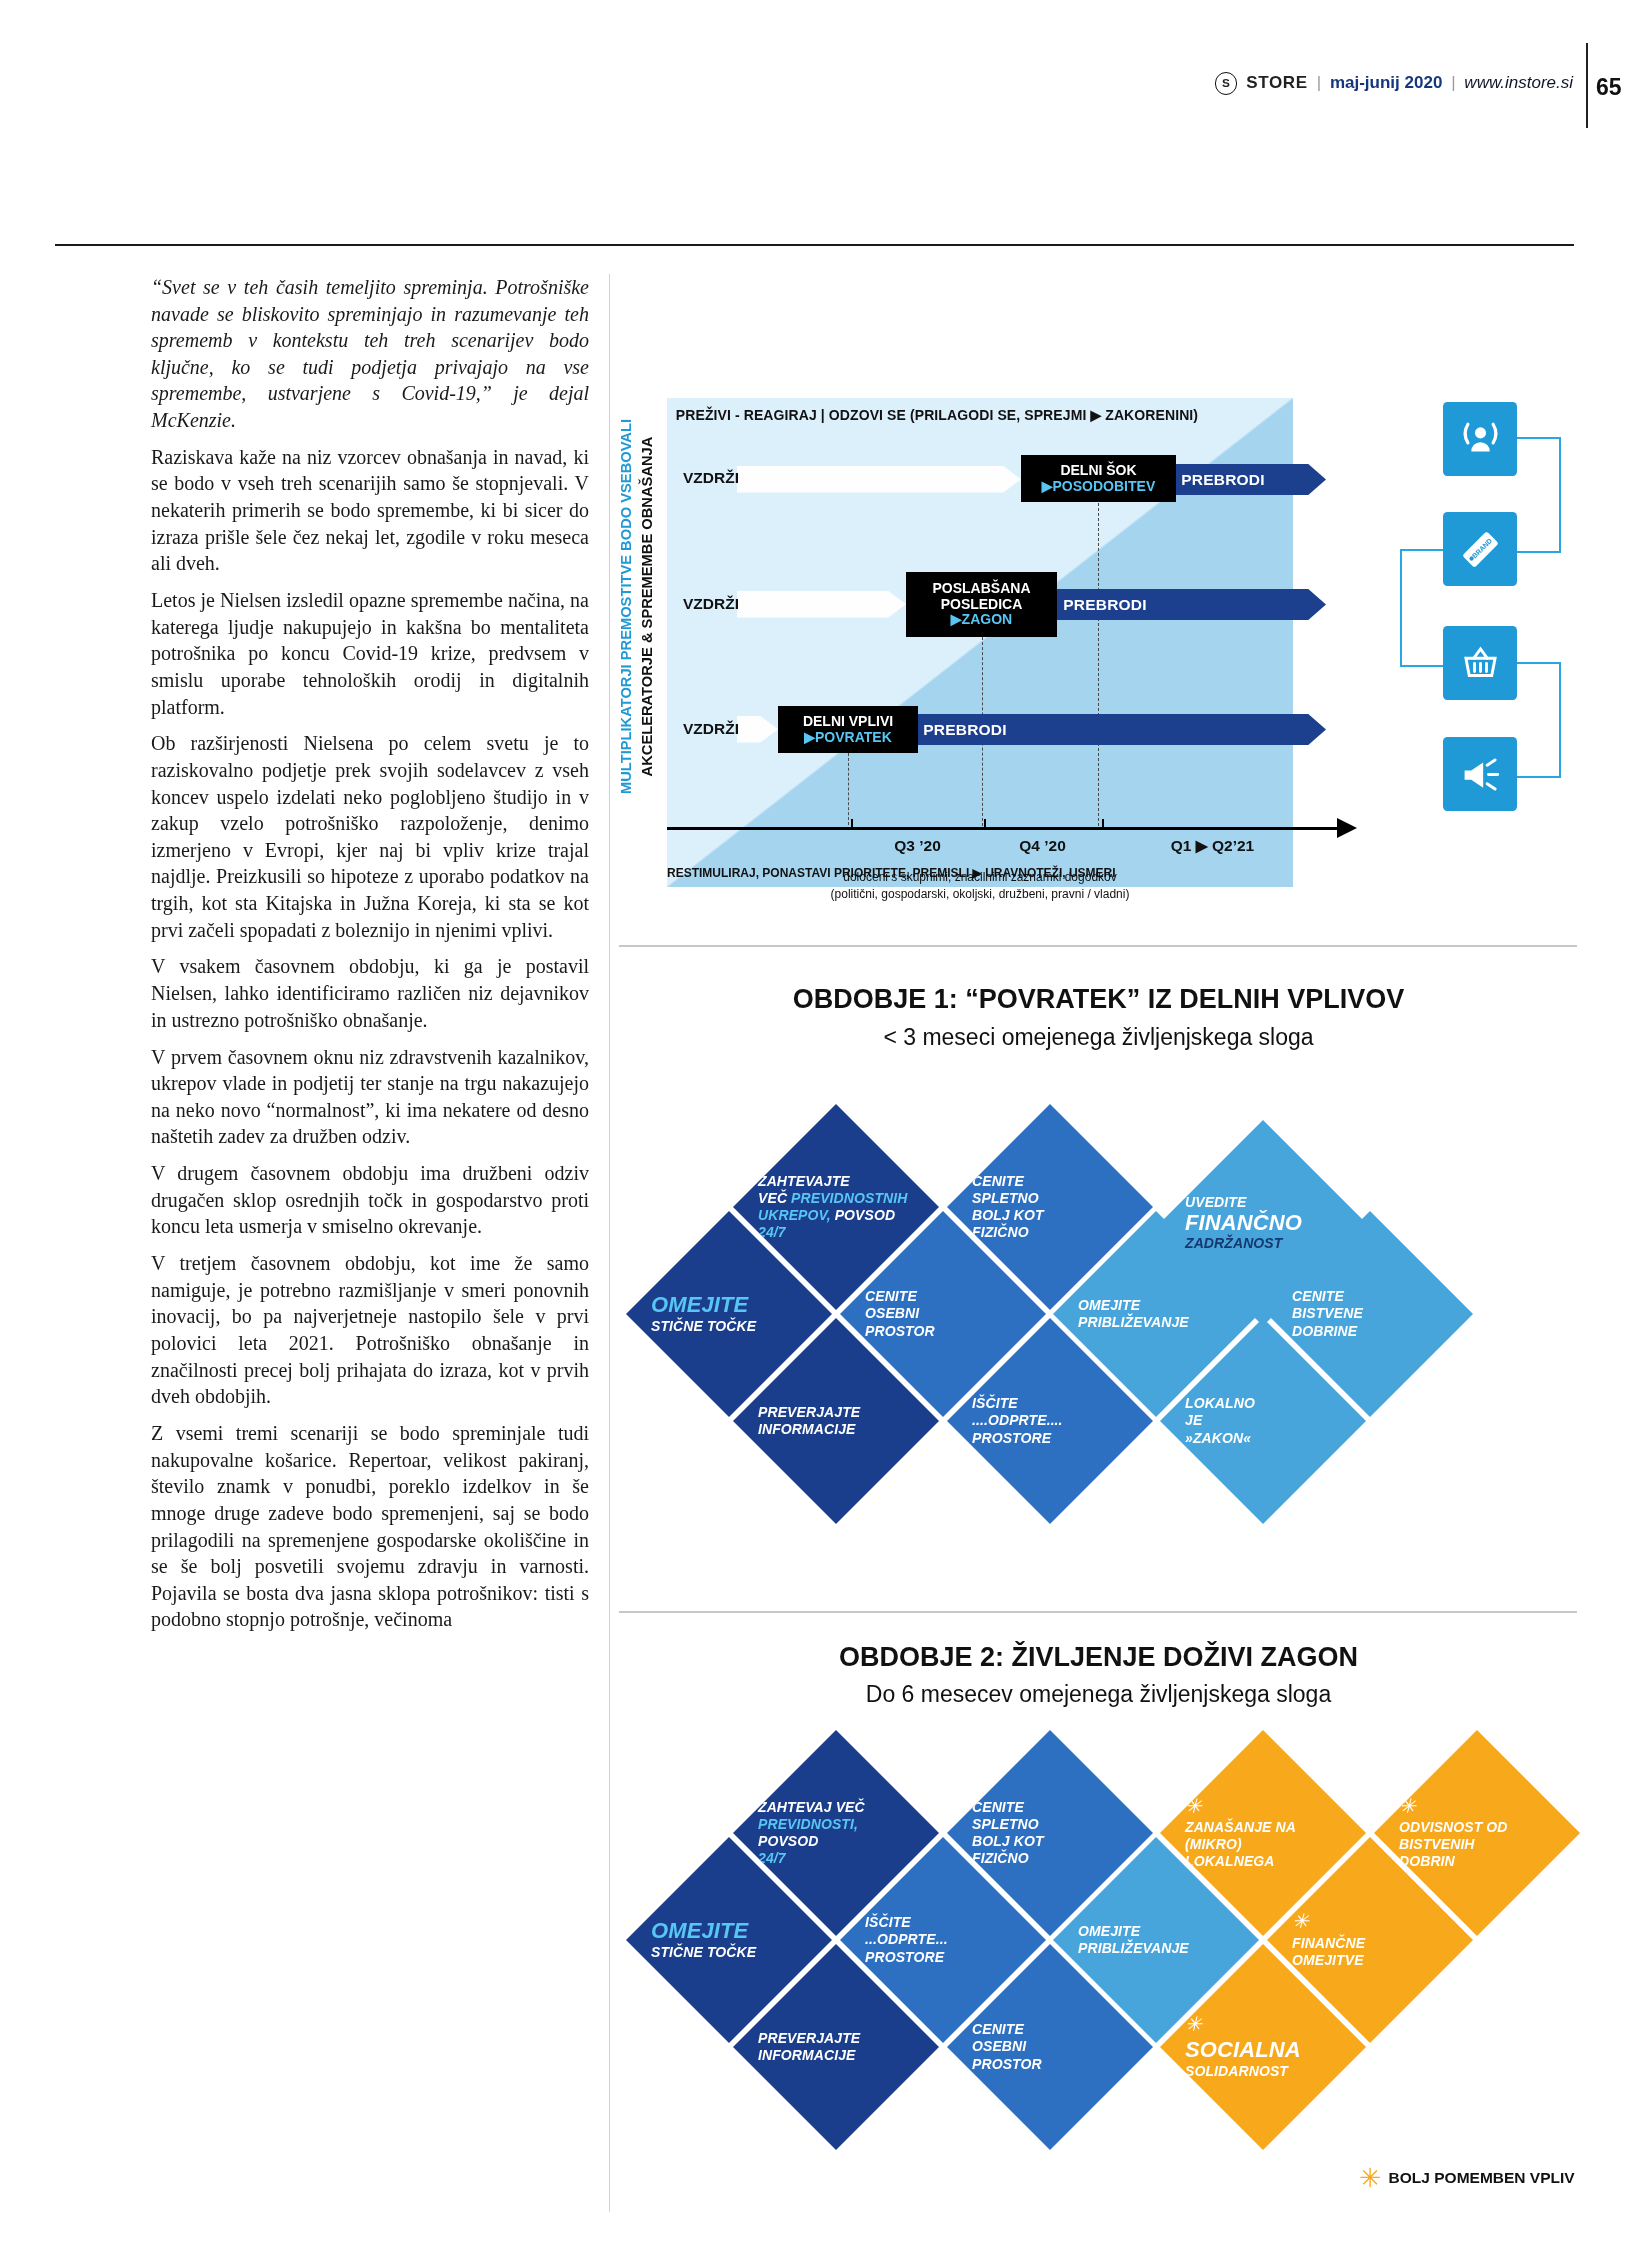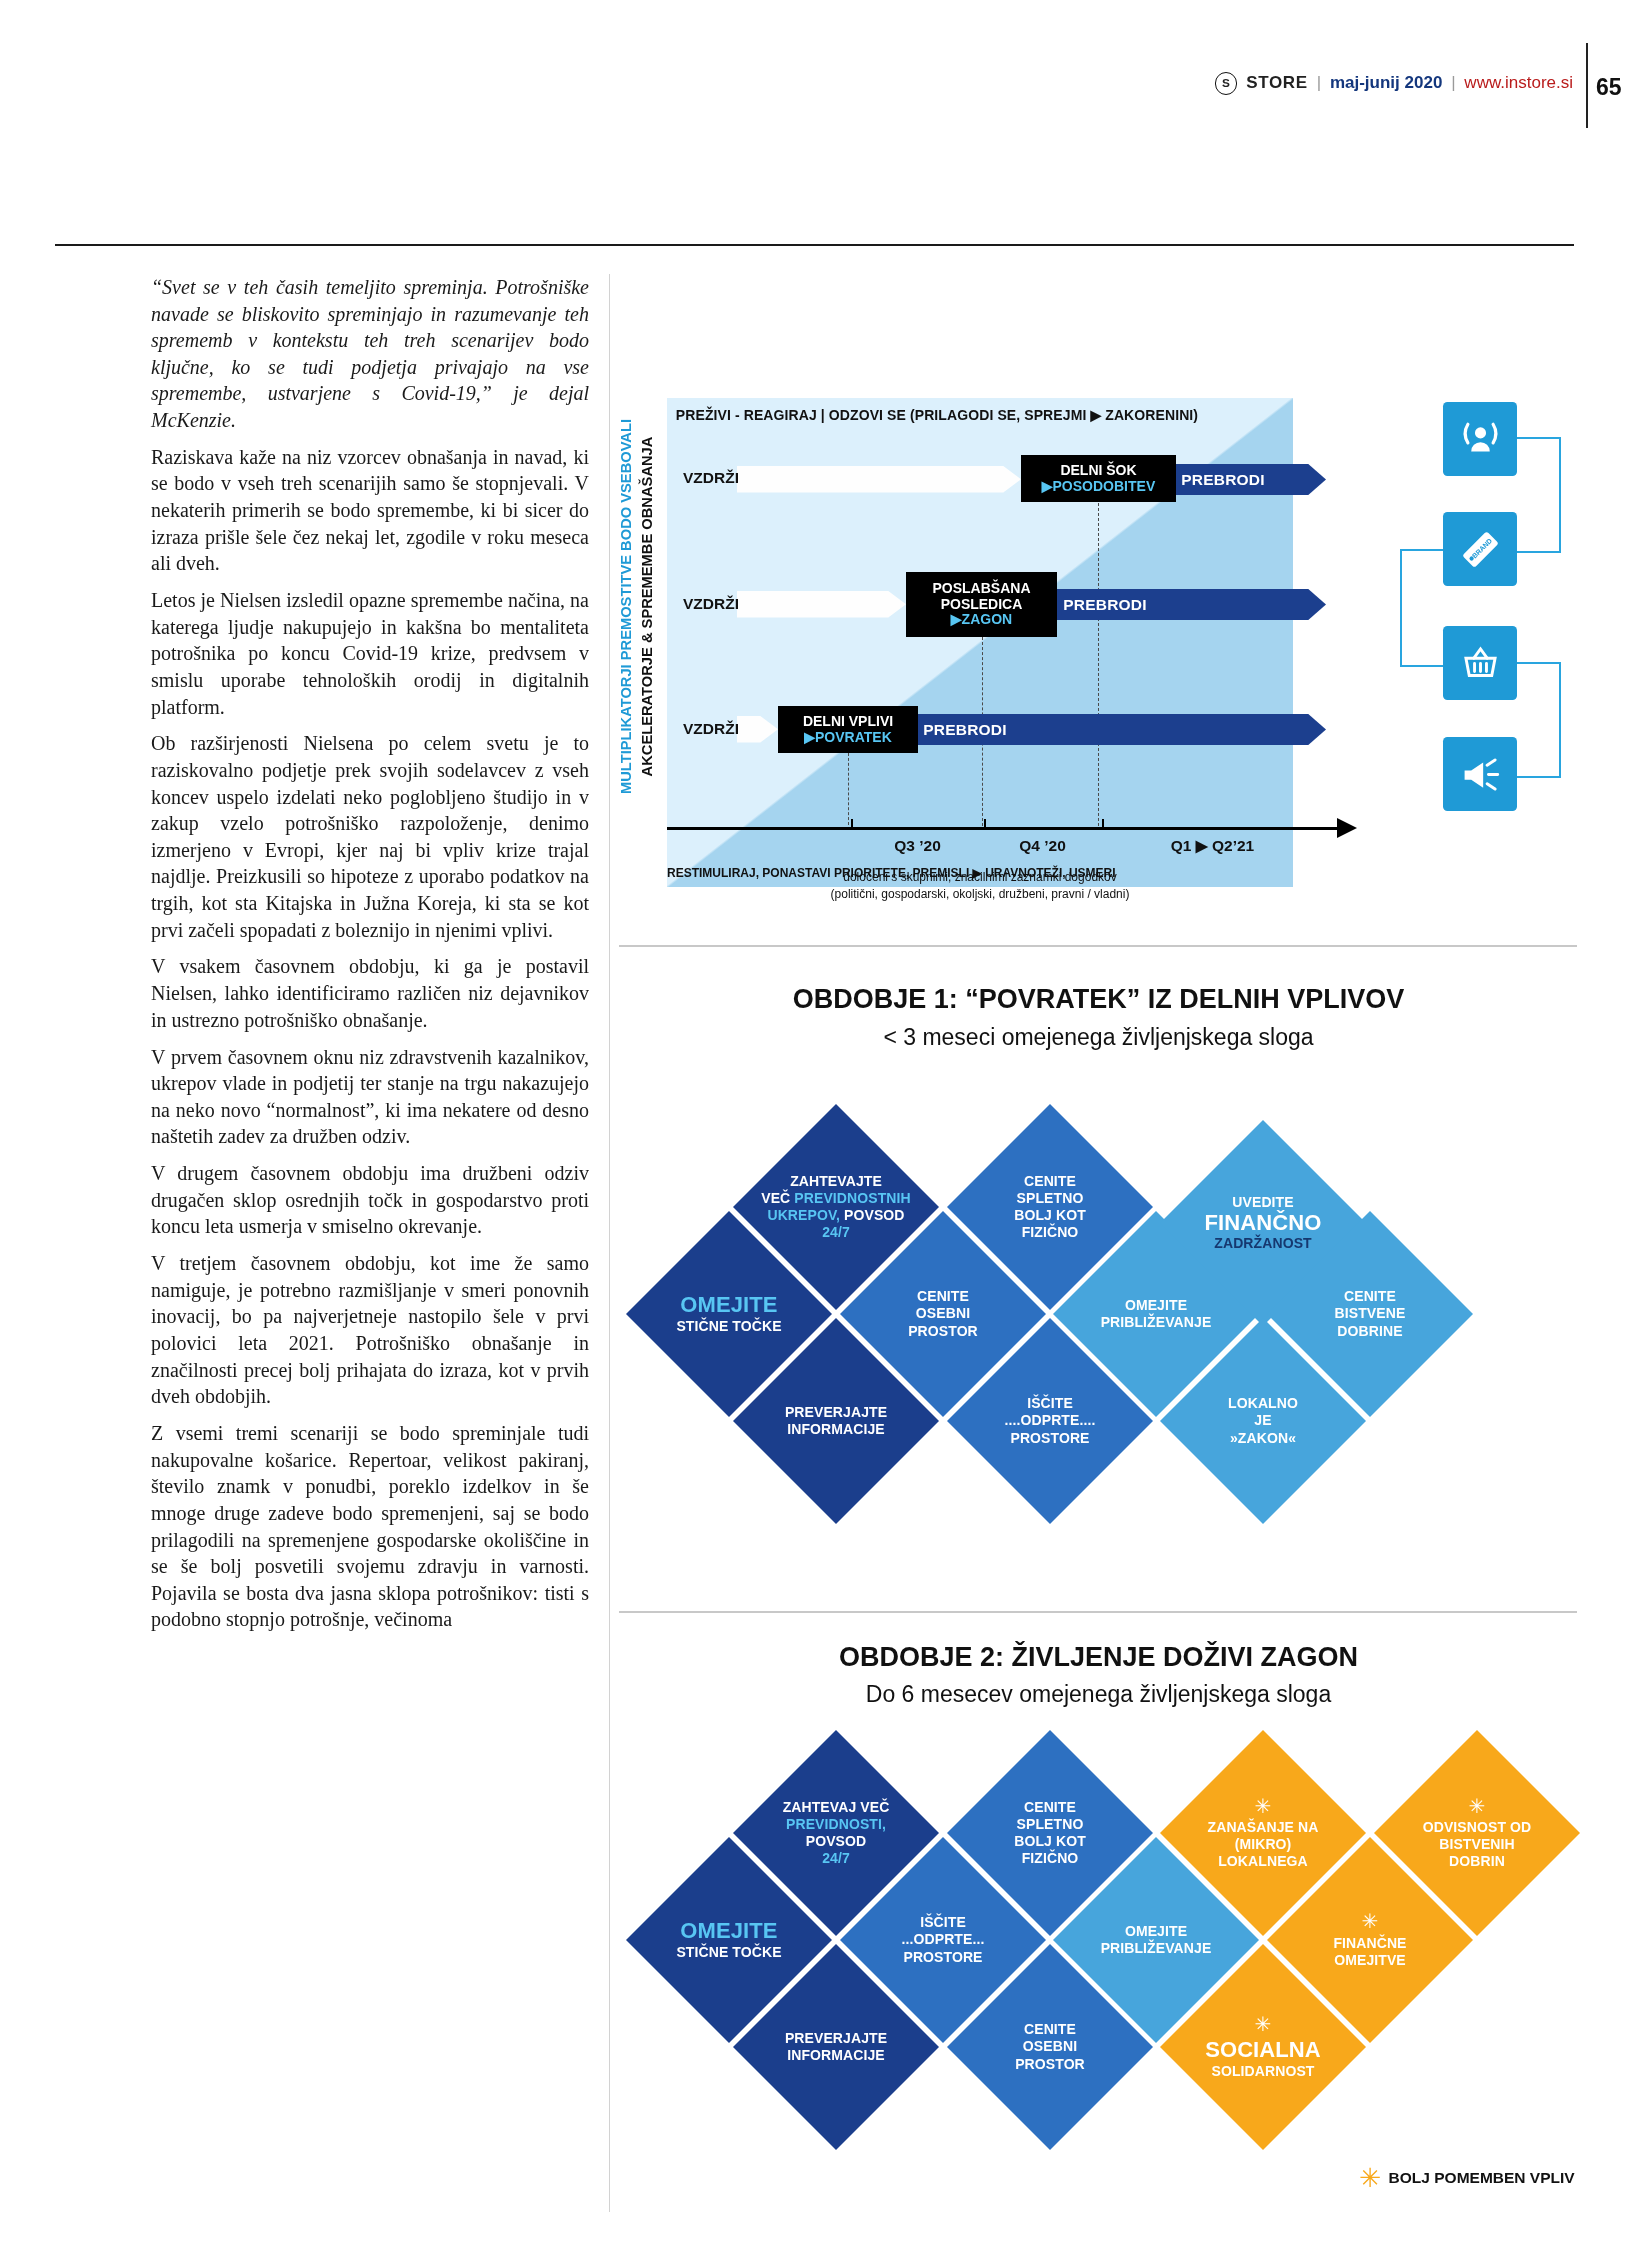--- a/index.html
+++ b/index.html
@@ -7,21 +7,21 @@
         font-family:"Liberation Sans", sans-serif;color:#111;margin:0 auto;}
 
   
   .hdr{position:absolute;top:72px;left:884px;width:689px;display:flex;justify-content:flex-end;
        align-items:center;gap:8.8px;font-size:17px;color:#222;}
   .logo-circle{width:20.6px;height:20.6px;border:1.8px solid #111;border-radius:50%;
        display:flex;align-items:center;justify-content:center;font-weight:700;font-size:11.8px;flex:0 0 auto;}
   .brand{font-weight:700;letter-spacing:0.7px;}
   .sep{color:#9a9a9a;font-weight:300;}
   .issue{font-weight:700;color:#14377d;}
-  .site{color:#b91c1c;}
+  .site{color:#0f172a;font-style:italic;}
   .pg-rule{position:absolute;left:1586px;top:43px;width:2.2px;height:85px;background:#222;}
   .pg-num{position:absolute;left:1596px;top:74px;font-size:23px;font-weight:700;}
   .top-rule{position:absolute;left:55px;top:244px;width:1519px;height:2.2px;background:#1a1a1a;}
   .col-divider{position:absolute;left:609px;top:274px;width:0.7px;height:1938px;background:#d2d2d2;}
 
   
   .article{position:absolute;left:151px;top:274px;width:438px;font-family:"Liberation Serif", serif;
        font-size:20px;line-height:1.33;text-align:justify;color:#1a1a1a;}
   .article p{margin:0 0 10.3px 0;}
   .article p.italic{font-style:italic;}
@@ -71,21 +71,21 @@
   #p1-title{top:984px;font-size:27px;} #p1-sub{top:1024px;font-size:23px;}
   #p2-title{top:1642px;font-size:27px;} #p2-sub{top:1681px;font-size:23px;}
 
   
   .dgrid{position:absolute;left:626px;}
   #grid1{top:1104px;} #grid2{top:1730px;}
   .diamond{position:absolute;width:206px;height:206px;
        clip-path:polygon(50% 0,100% 50%,50% 100%,0 50%);
        display:flex;align-items:center;justify-content:center;}
   .navy{background:#1b3e8c;} .blue{background:#2d70c1;} .sky{background:#47a5dc;} .orange{background:#f8a81b;}
-  .d-inner{width:156px;text-align:center;}
+  .d-inner{width:156px;font-style:italic;}
   .d-line{font-size:14px;font-weight:700;line-height:1.22;letter-spacing:0.1px;}
   .d-line.lg{font-size:22px;line-height:1.12;}
   .c-w{color:#fff;} .c-a{color:#58c6f3;} .c-d{color:#16386f;}
   .ast{font-size:20px;color:#fff;line-height:1;margin-bottom:3.7px;font-weight:400;}
   .legend{position:absolute;left:1359px;top:2165px;display:flex;align-items:center;gap:7.4px;
        font-size:15.5px;font-weight:700;}
   .legend .ast-o{color:#f8a81b;font-size:26.5px;line-height:1;font-weight:400;}
 </style>
 </head>
 <body>

